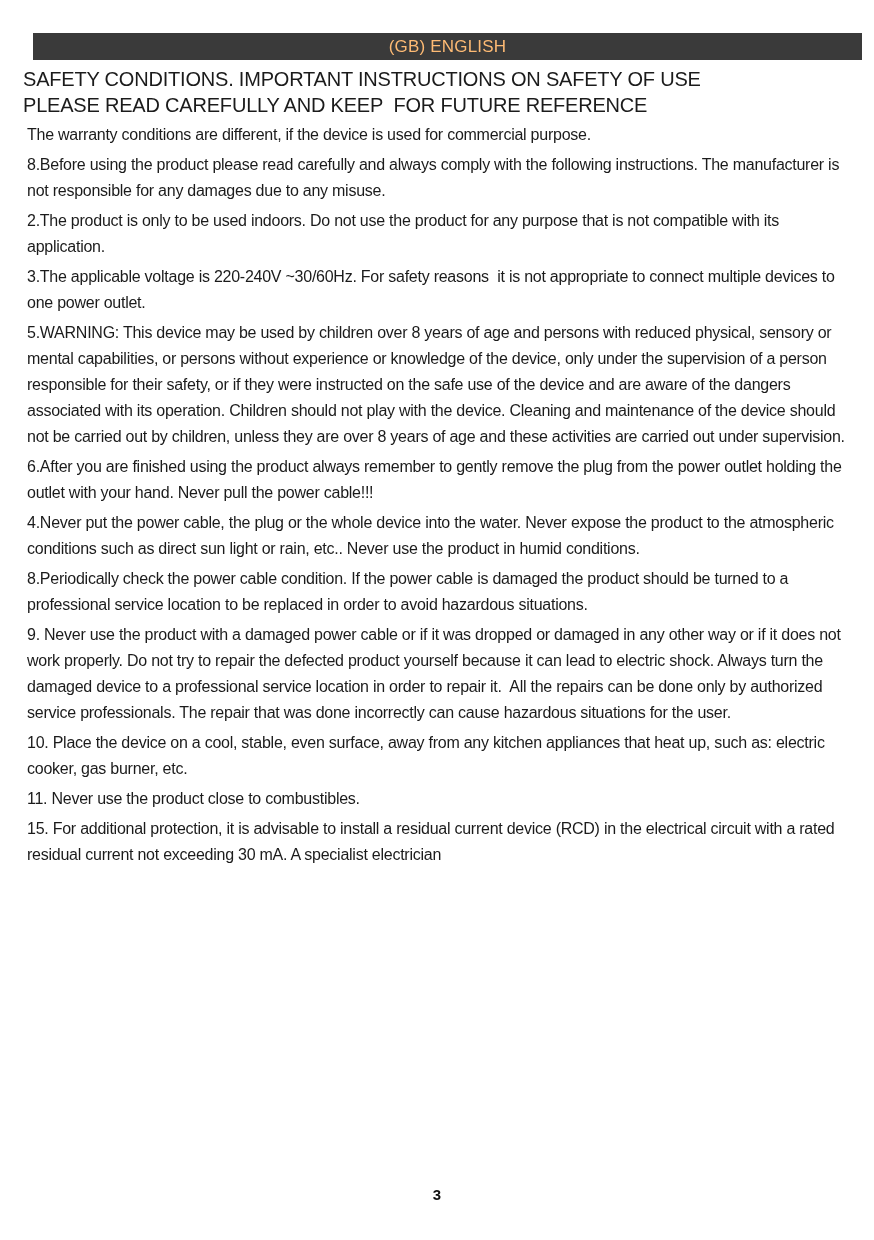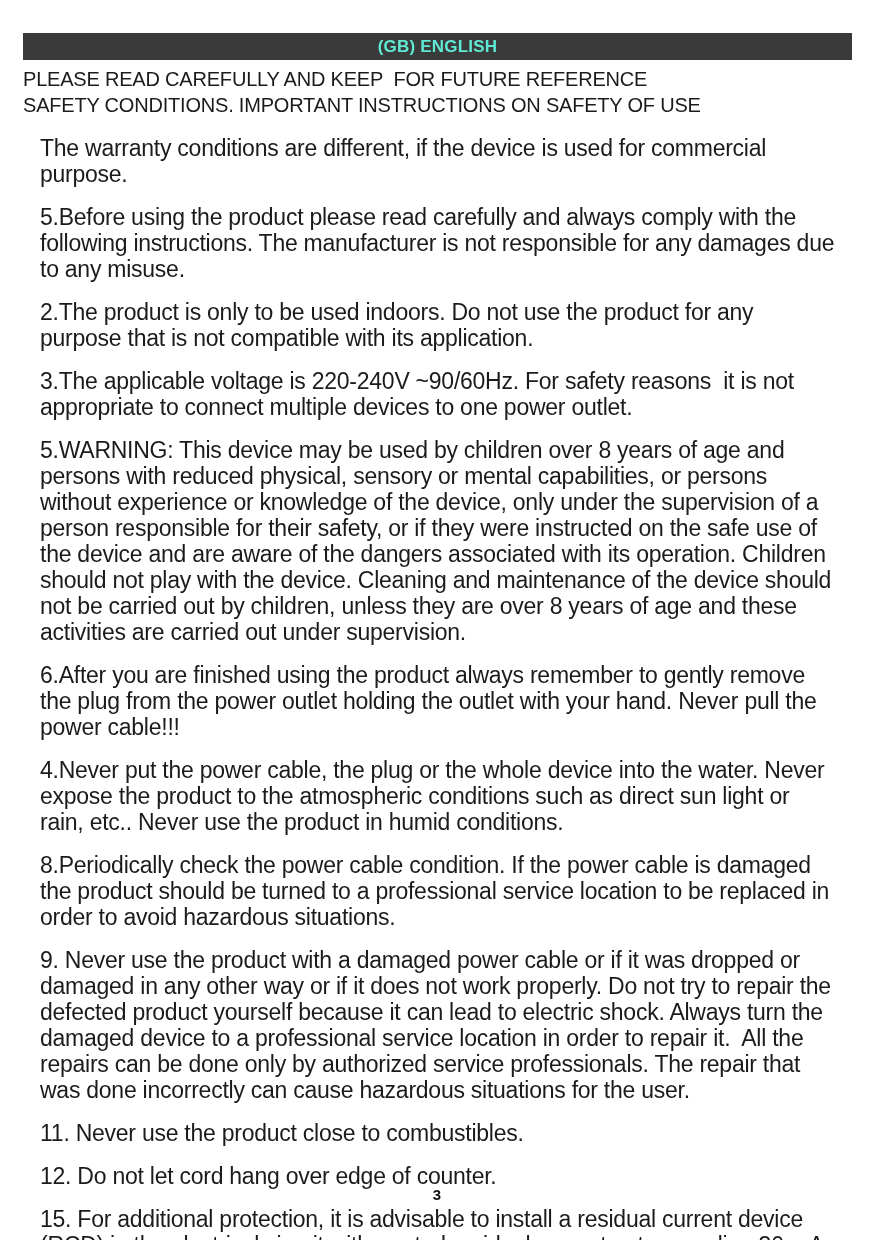--- a/index.html
+++ b/index.html
@@ -11,47 +11,46 @@
     position: relative;
     width: 874px;
     height: 1240px;
     background: #ffffff;
     font-family: "Liberation Sans", "DejaVu Sans", sans-serif;
     color: #1b1b1b;
     overflow: hidden;
   }
   .header-bar {
     position: absolute;
-    left: 23px;
+    left: 33px;
     top: 33px;
     width: 829px;
     height: 27px;
     background: #3a3a3a;
-    color: #5eead4;
+    color: #fdba74;
     text-align: center;
     font-size: 17px;
     line-height: 27px;
     letter-spacing: 0.2px;
-    font-weight: bold;
   }
   .content {
     position: absolute;
     left: 23px;
     top: 66px;
     width: 829px;
   }
   .title-line {
     font-size: 20px;
     line-height: 26px;
     letter-spacing: -0.2px;
     white-space: pre-wrap;
   }
   .para {
-    margin: 17px;
-    font-size: 23px;
+    margin: 4px;
+    font-size: 16px;
     line-height: 26px;
     letter-spacing: -0.25px;
     white-space: pre-wrap;
   }
   .page-number {
     position: absolute;
     left: 0;
     top: 1186px;
     width: 100%;
     text-align: center;
@@ -63,33 +62,33 @@
 </head>
 <body>
 
 <div class="page">
 
   <div class="header-bar">
     <span>(GB) ENGLISH</span>
   </div>
 
   <div class="content">
+    <div class="title-line">SAFETY CONDITIONS. IMPORTANT INSTRUCTIONS ON SAFETY OF USE</div>
     <div class="title-line">PLEASE READ CAREFULLY AND KEEP  FOR FUTURE REFERENCE</div>
-    <div class="title-line">SAFETY CONDITIONS. IMPORTANT INSTRUCTIONS ON SAFETY OF USE</div>
 
     <p class="para">The warranty conditions are different, if the device is used for commercial purpose.</p>
 
-    <p class="para">5.Before using the product please read carefully and always comply with the following instructions. The manufacturer is not responsible for any damages due to any misuse.</p>
+    <p class="para">8.Before using the product please read carefully and always comply with the following instructions. The manufacturer is not responsible for any damages due to any misuse.</p>
     <p class="para">2.The product is only to be used indoors. Do not use the product for any purpose that is not compatible with its application.</p>
-    <p class="para">3.The applicable voltage is 220-240V ~90/60Hz. For safety reasons  it is not appropriate to connect multiple devices to one power outlet.</p>
+    <p class="para">3.The applicable voltage is 220-240V ~30/60Hz. For safety reasons  it is not appropriate to connect multiple devices to one power outlet.</p>
     <p class="para">5.WARNING: This device may be used by children over 8 years of age and persons with reduced physical, sensory or mental capabilities, or persons without experience or knowledge of the device, only under the supervision of a person responsible for their safety, or if they were instructed on the safe use of the device and are aware of the dangers associated with its operation. Children should not play with the device. Cleaning and maintenance of the device should not be carried out by children, unless they are over 8 years of age and these activities are carried out under supervision.</p>
     <p class="para">6.After you are finished using the product always remember to gently remove the plug from the power outlet holding the outlet with your hand. Never pull the power cable!!!</p>
     <p class="para">4.Never put the power cable, the plug or the whole device into the water. Never expose the product to the atmospheric conditions such as direct sun light or rain, etc.. Never use the product in humid conditions.</p>
     <p class="para">8.Periodically check the power cable condition. If the power cable is damaged the product should be turned to a professional service location to be replaced in order to avoid hazardous situations.</p>
     <p class="para">9. Never use the product with a damaged power cable or if it was dropped or damaged in any other way or if it does not work properly. Do not try to repair the defected product yourself because it can lead to electric shock. Always turn the damaged device to a professional service location in order to repair it.  All the repairs can be done only by authorized service professionals. The repair that was done incorrectly can cause hazardous situations for the user.</p>
+    <p class="para">10. Place the device on a cool, stable, even surface, away from any kitchen appliances that heat up, such as: electric cooker, gas burner, etc.</p>
     <p class="para">11. Never use the product close to combustibles.</p>
-    <p class="para">12. Do not let cord hang over edge of counter.</p>
     <p class="para">15. For additional protection, it is advisable to install a residual current device (RCD) in the electrical circuit with a rated residual current not exceeding 30 mA. A specialist electrician</p>
   </div>
 
   <div class="page-number">3</div>
 
 </div>
 
 </body></html>

